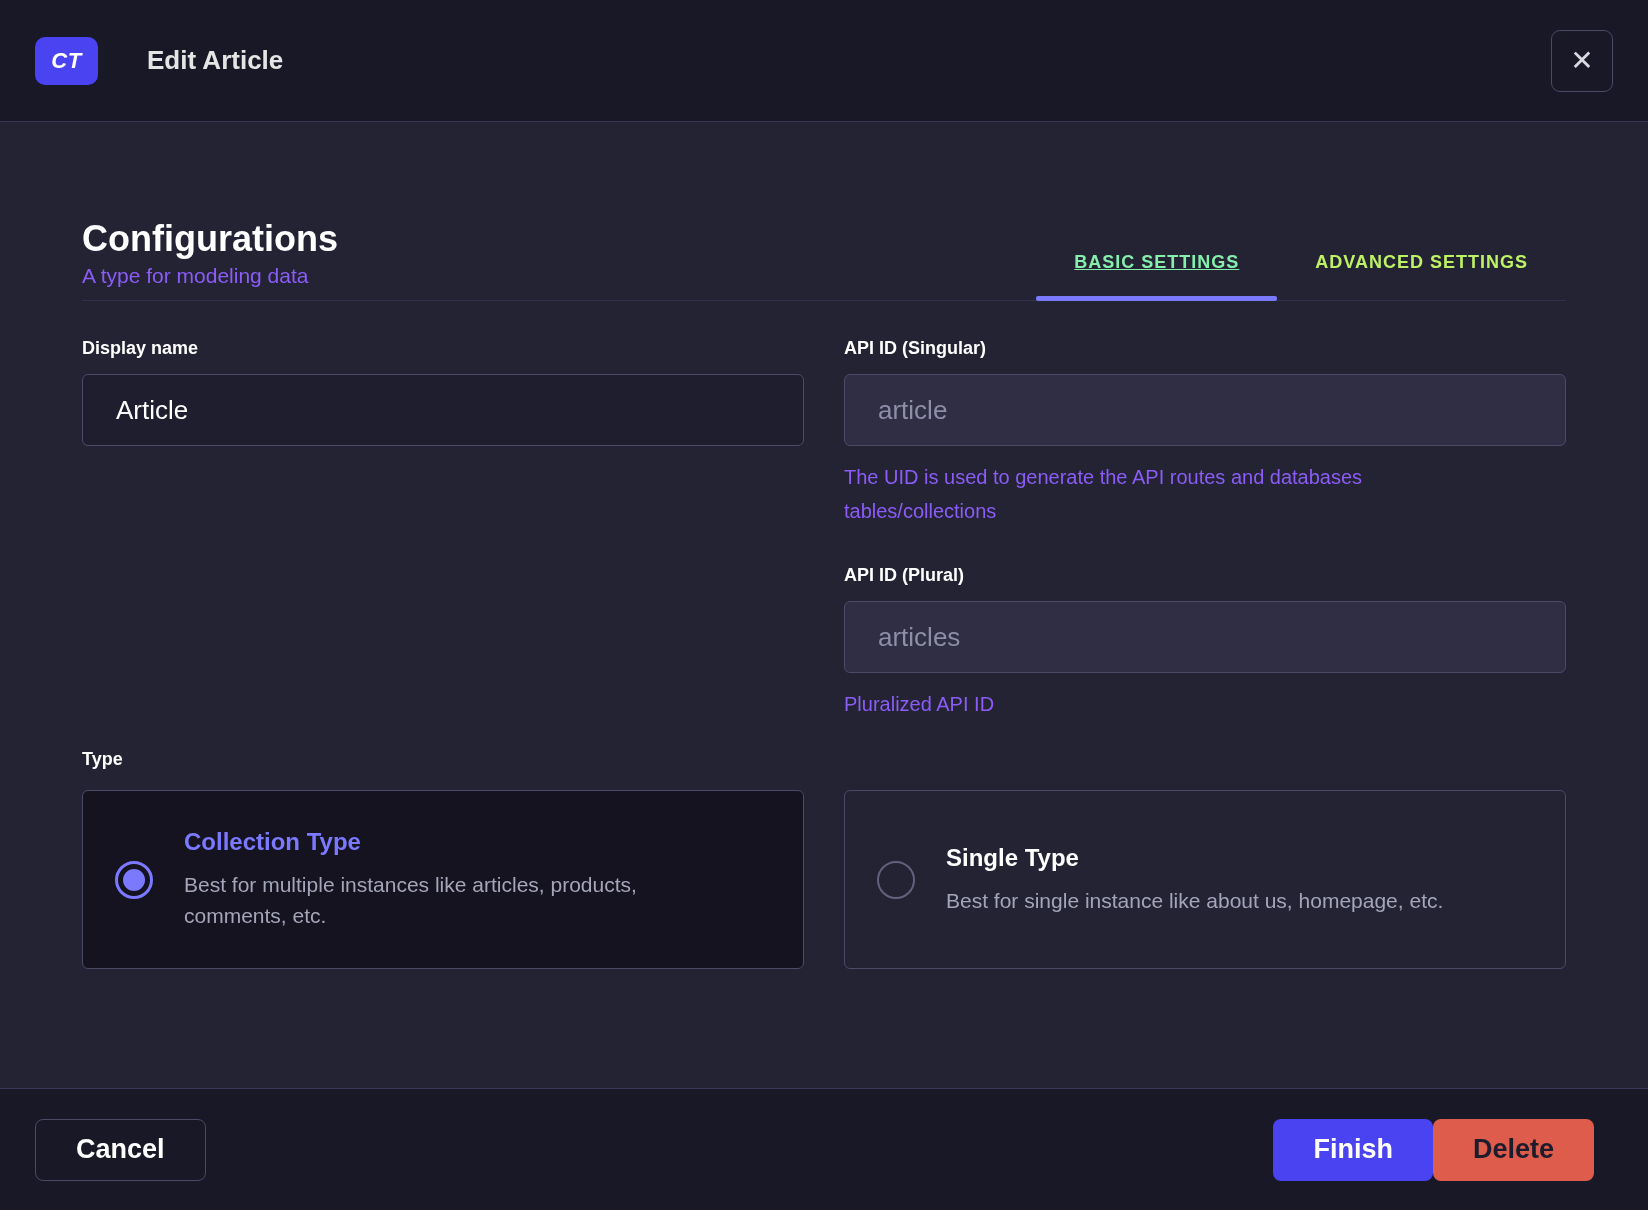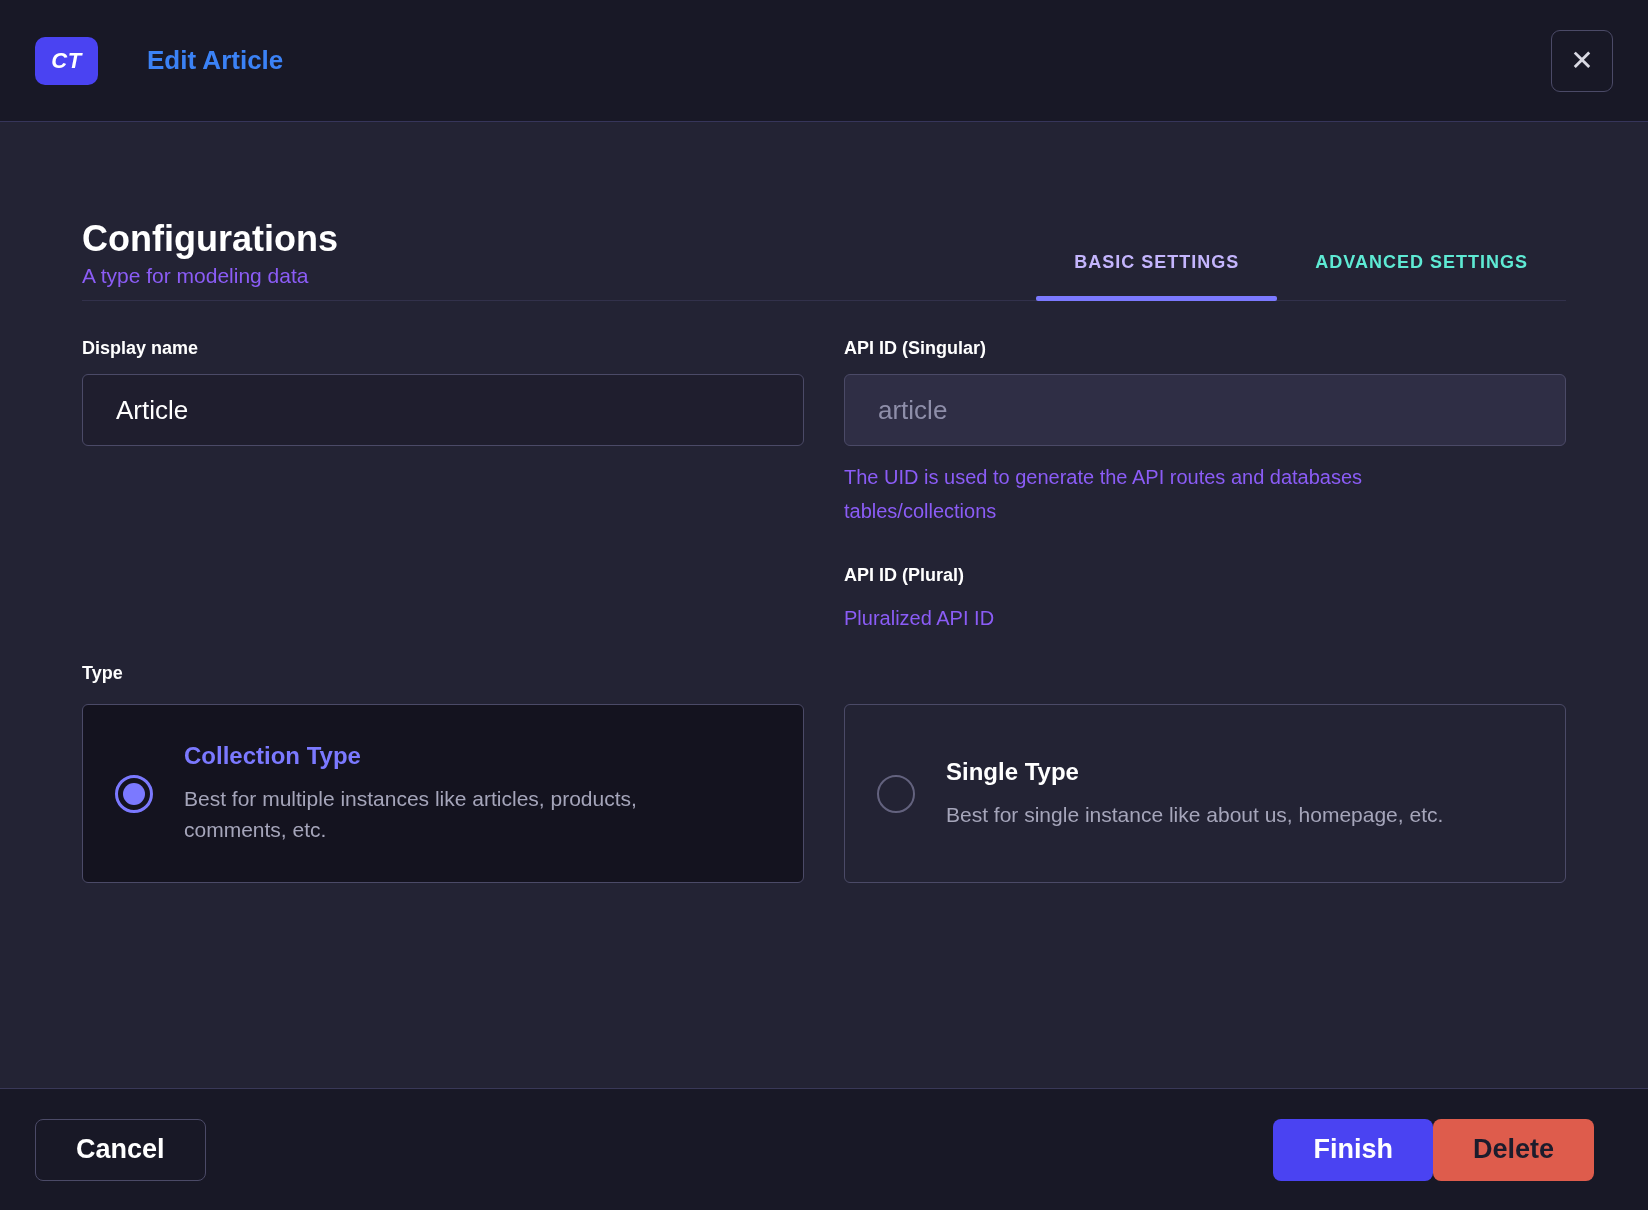--- a/index.html
+++ b/index.html
@@ -30,21 +30,21 @@
     border-radius: 10px;
     display: flex; align-items: center; justify-content: center;
     font-size: 22px; font-weight: 700; font-style: italic;
     color: #ffffff;
     letter-spacing: 0.5px;
   }
   .header-title {
     margin-left: 27px;
     font-size: 26px;
     font-weight: 700;
-    color: #3b82f6;
+    color: #e5e5e5;
   }
   .close-btn {
     margin-left: auto;
     width: 62px; height: 62px;
     border: 1px solid #4b4a67;
     border-radius: 9px;
     background: transparent;
     color: #d9d9e3;
     font-size: 28px;
     line-height: 1;
@@ -75,26 +75,26 @@
     margin-top: 4px;
     font-size: 21px;
     color: #8b5cf6;
   }
   .tabs { display: flex; align-self: flex-end; }
   .tab {
     padding: 0 38px 27px 38px;
     font-size: 18px;
     font-weight: 700;
     letter-spacing: 1px;
-    color: #5eead4;
+    color: #bef264;
     cursor: pointer;
     position: relative;
     white-space: nowrap;
   }
-  .tab.active { color: #c4b5fd; }
+  .tab.active { color: #86efac; text-decoration: underline; }
   .tab.active::after {
     content: "";
     position: absolute;
     left: 0; right: 0; bottom: -1px;
     height: 5px;
     background: #7b79ff;
     border-radius: 2px;
   }
 
   .form-grid {
@@ -258,20 +258,21 @@
 
     <div>
       <div class="field">
         <span class="field-label">API ID (Singular)</span>
         <input class="text-input dimmed" type="text" value="article" style="">
         <div class="helper-text">The UID is used to generate the API routes and databases tables/collections</div>
       </div>
 
       <div class="field">
         <span class="field-label">API ID (Plural)</span>
+        <input class="text-input dimmed" type="text" value="articles" style="">
         <div class="helper-text">Pluralized API ID</div>
       </div>
     </div>
   </div>
 
   <div class="type-section">
     <span class="field-label type-label">Type</span>
     <div class="cards">
 
       <div class="type-card selected">

